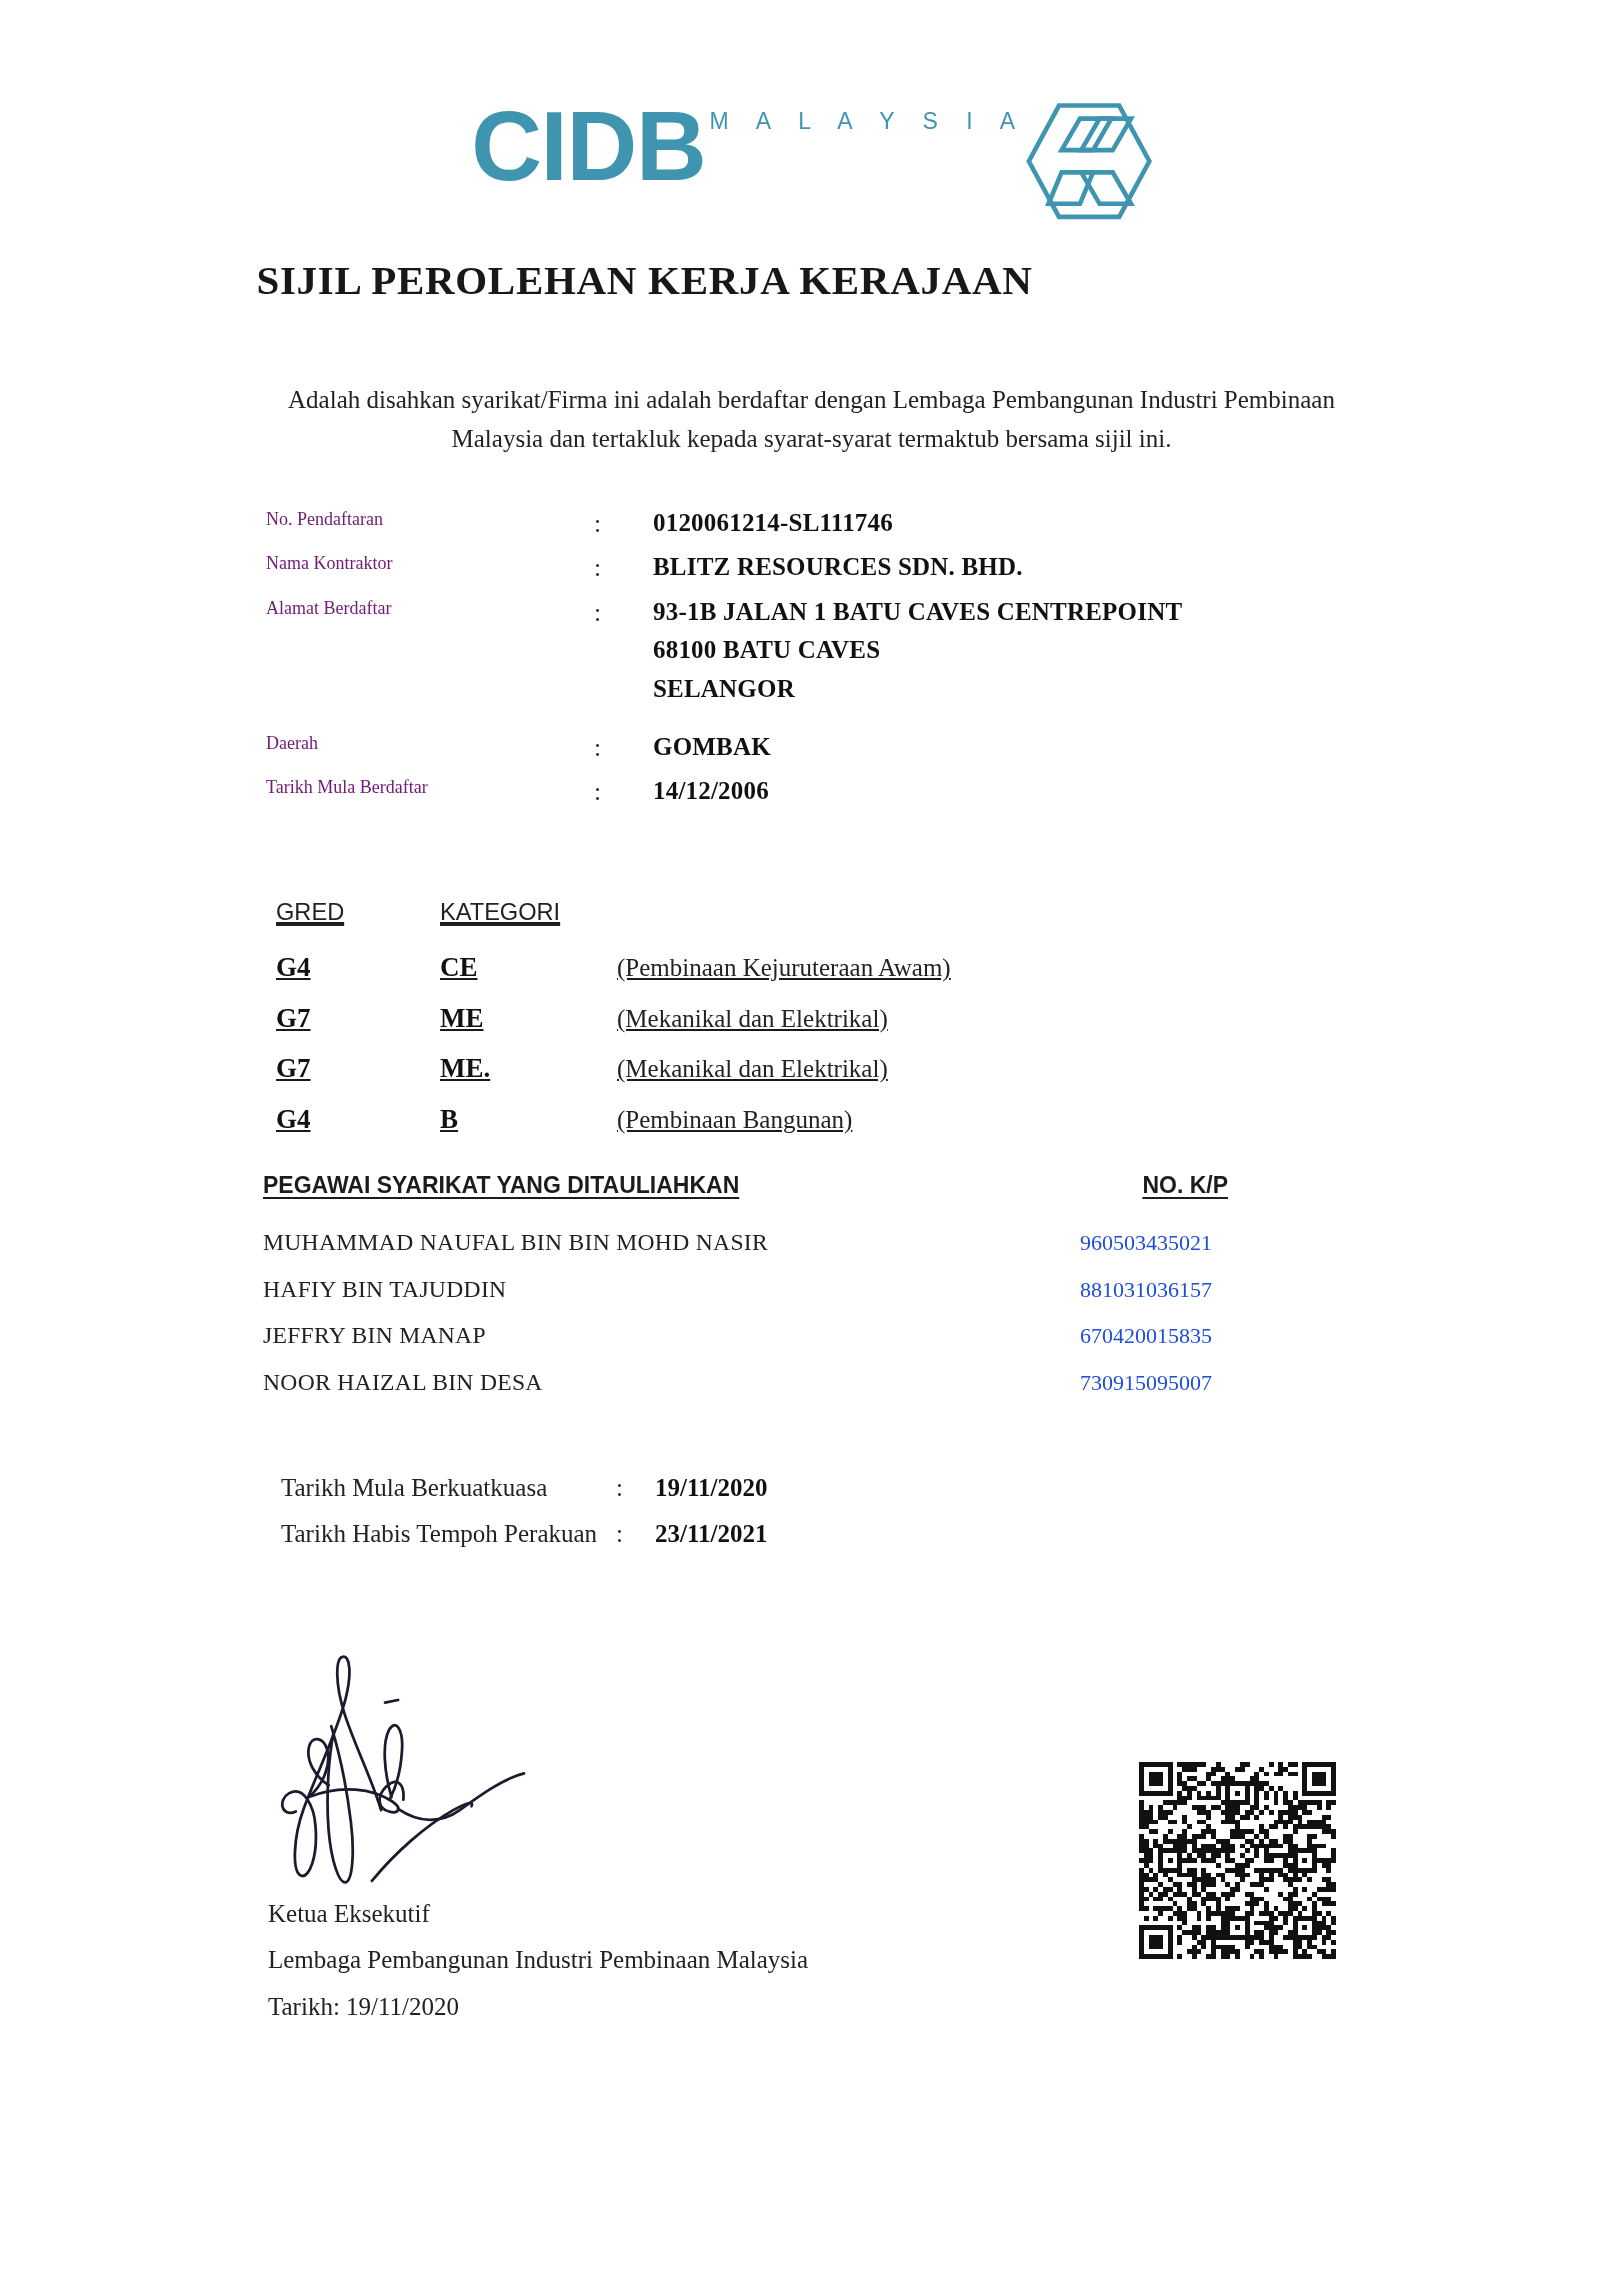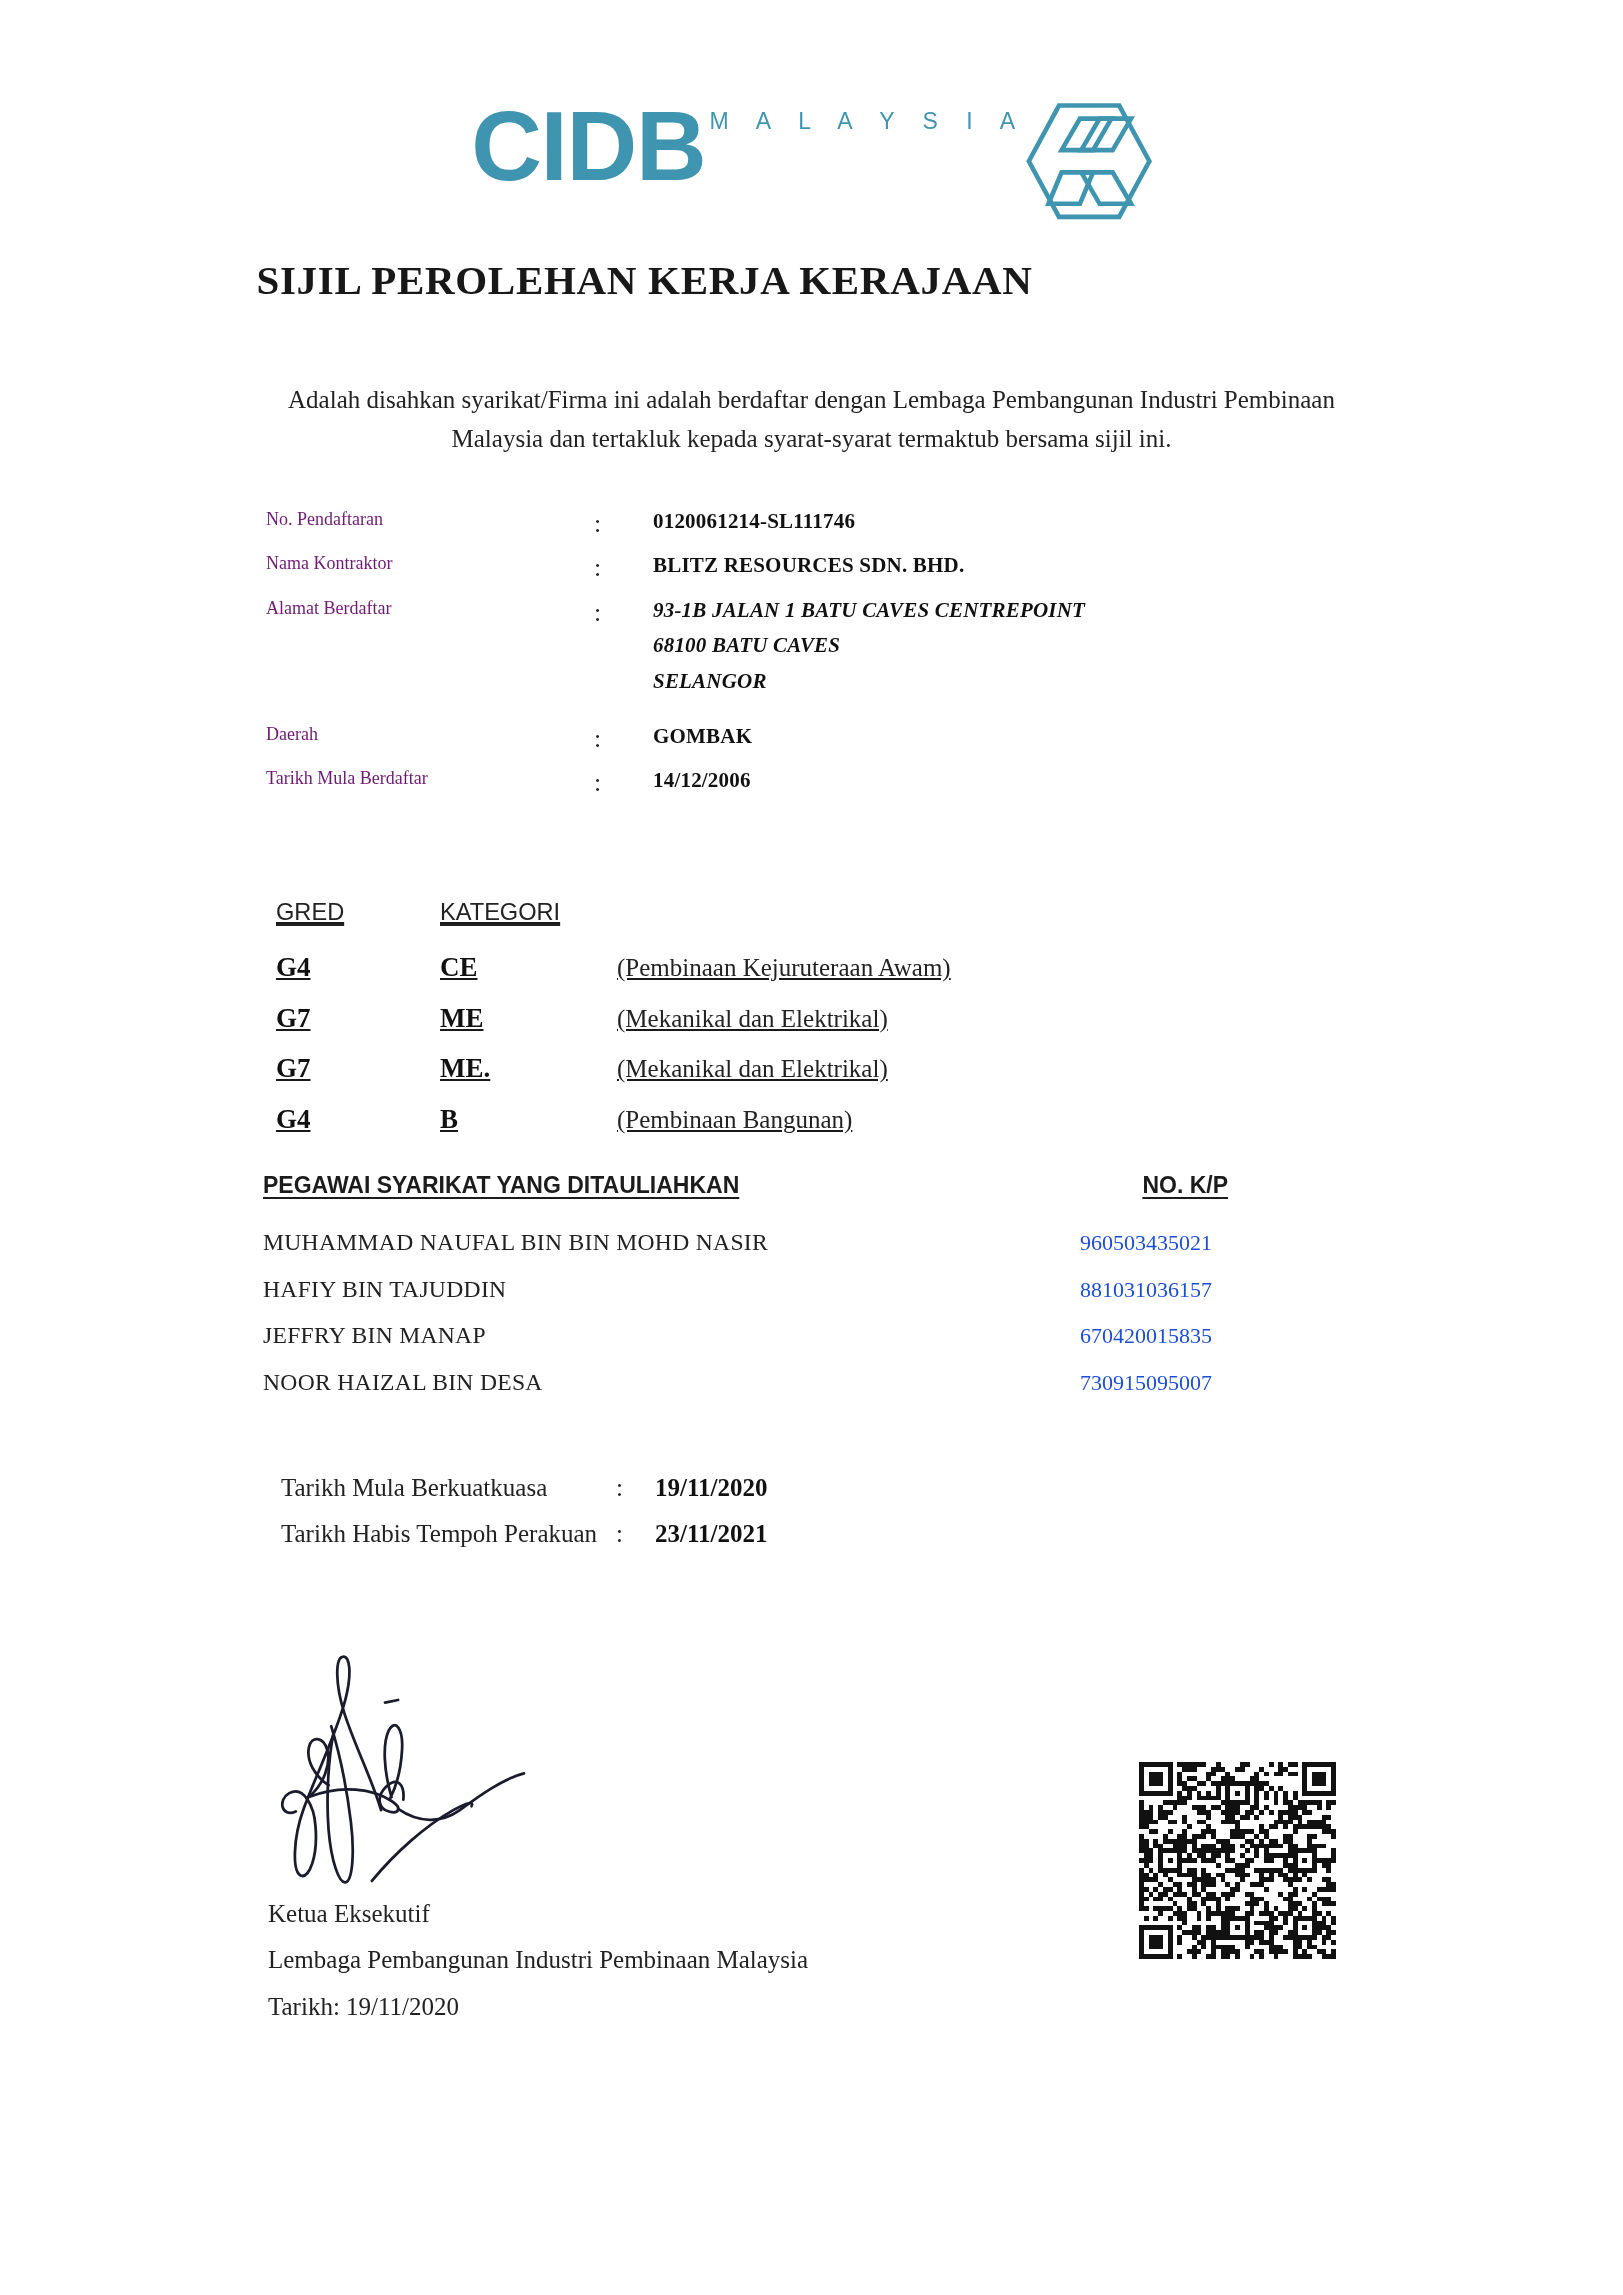--- a/index.html
+++ b/index.html
@@ -110,26 +110,26 @@
     width: 328px;
     font-size: 18px;
     color: #701a75;
   }
   .d-colon {
     width: 59px;
     font-size: 25.6px;
     color: #222;
   }
   .d-value {
-    font-size: 21px;
+    font-size: 25px;
     font-weight: bold;
     color: #111;
     letter-spacing: 0.2px;
   }
-  .d-value .addr-line { display: block; margin-bottom: 10.5px; font-style: italic; }
+  .d-value .addr-line { display: block; margin-bottom: 10.5px; }
 
   
   .grade-table {
     position: absolute;
     left: 276px;
     top: 899px;
     width: 985px;
     text-decoration: underline;
   }
   .gt-head {

